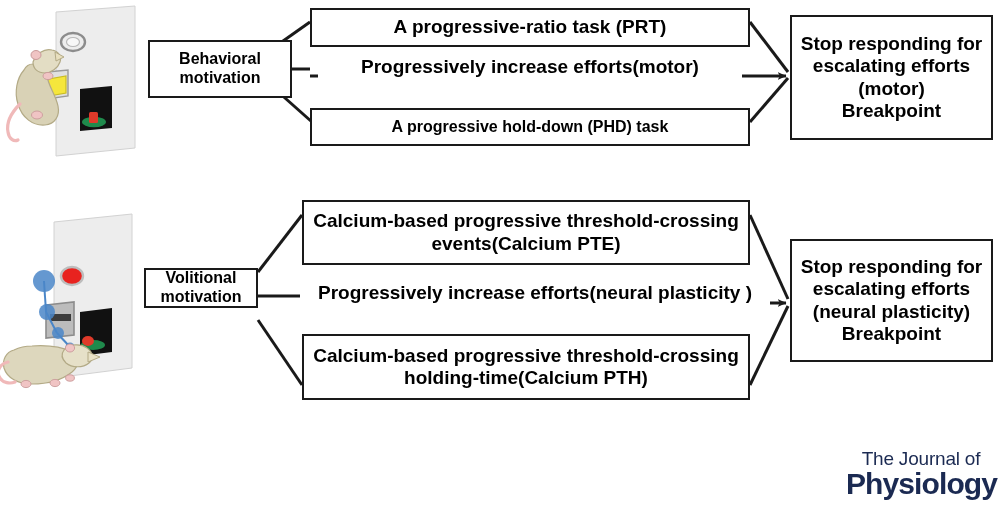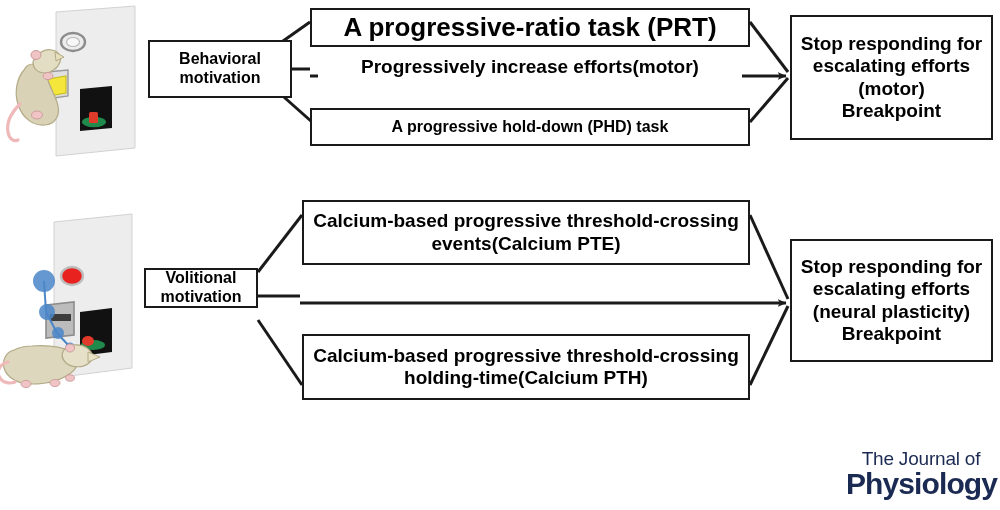--- a/index.html
+++ b/index.html
@@ -45,21 +45,21 @@
     text-align: left;
     font-weight: bold;
     color: #000000;
     line-height: 1.18;
     z-index: 4;
     display: flex;
     align-items: center;
     justify-content: center;
   }
   
-  #box-prt   { left: 310px; top: 8px;   width: 440px; height: 39px;  font-size: 26px; }
+  #box-prt   { left: 310px; top: 8px;   width: 440px; height: 39px;  font-size: 19px; }
   #box-phd   { left: 310px; top: 108px; width: 440px; height: 38px;  font-size: 16px; }
   #lbl-motor { left: 318px; top: 56px;  width: 424px; height: 22px;  font-size: 19px; }
   #box-behavioral { left: 148px; top: 40px; width: 144px; height: 58px; font-size: 16px; }
   #box-stop-motor { left: 790px; top: 15px; width: 203px; height: 125px; font-size: 19px; }
   
   #box-pte   { left: 302px; top: 200px; width: 448px; height: 65px; font-size: 19px; }
   #box-pth   { left: 302px; top: 334px; width: 448px; height: 66px; font-size: 19px; }
   #lbl-neural{ left: 300px; top: 281px; width: 470px; height: 24px; font-size: 19px; }
   #box-volitional { left: 144px; top: 268px; width: 114px; height: 40px; font-size: 16px; }
   #box-stop-neural { left: 790px; top: 239px; width: 203px; height: 123px; font-size: 19px; }
@@ -232,20 +232,23 @@
     </span>
   </div>
 
   <div class="fbox" id="box-pte">
     <span>
       <span>Calcium-based progressive threshold-crossing</span><br>
       <span>events(Calcium PTE)</span>
     </span>
   </div>
 
+  <div class="flabel" id="lbl-neural">
+    <span>Progressively increase efforts(neural plasticity )</span>
+  </div>
 
   <div class="fbox" id="box-pth">
     <span>
       <span>Calcium-based progressive threshold-crossing</span><br>
       <span>holding-time(Calcium PTH)</span>
     </span>
   </div>
 
   <div class="fbox" id="box-stop-neural">
     <span>

